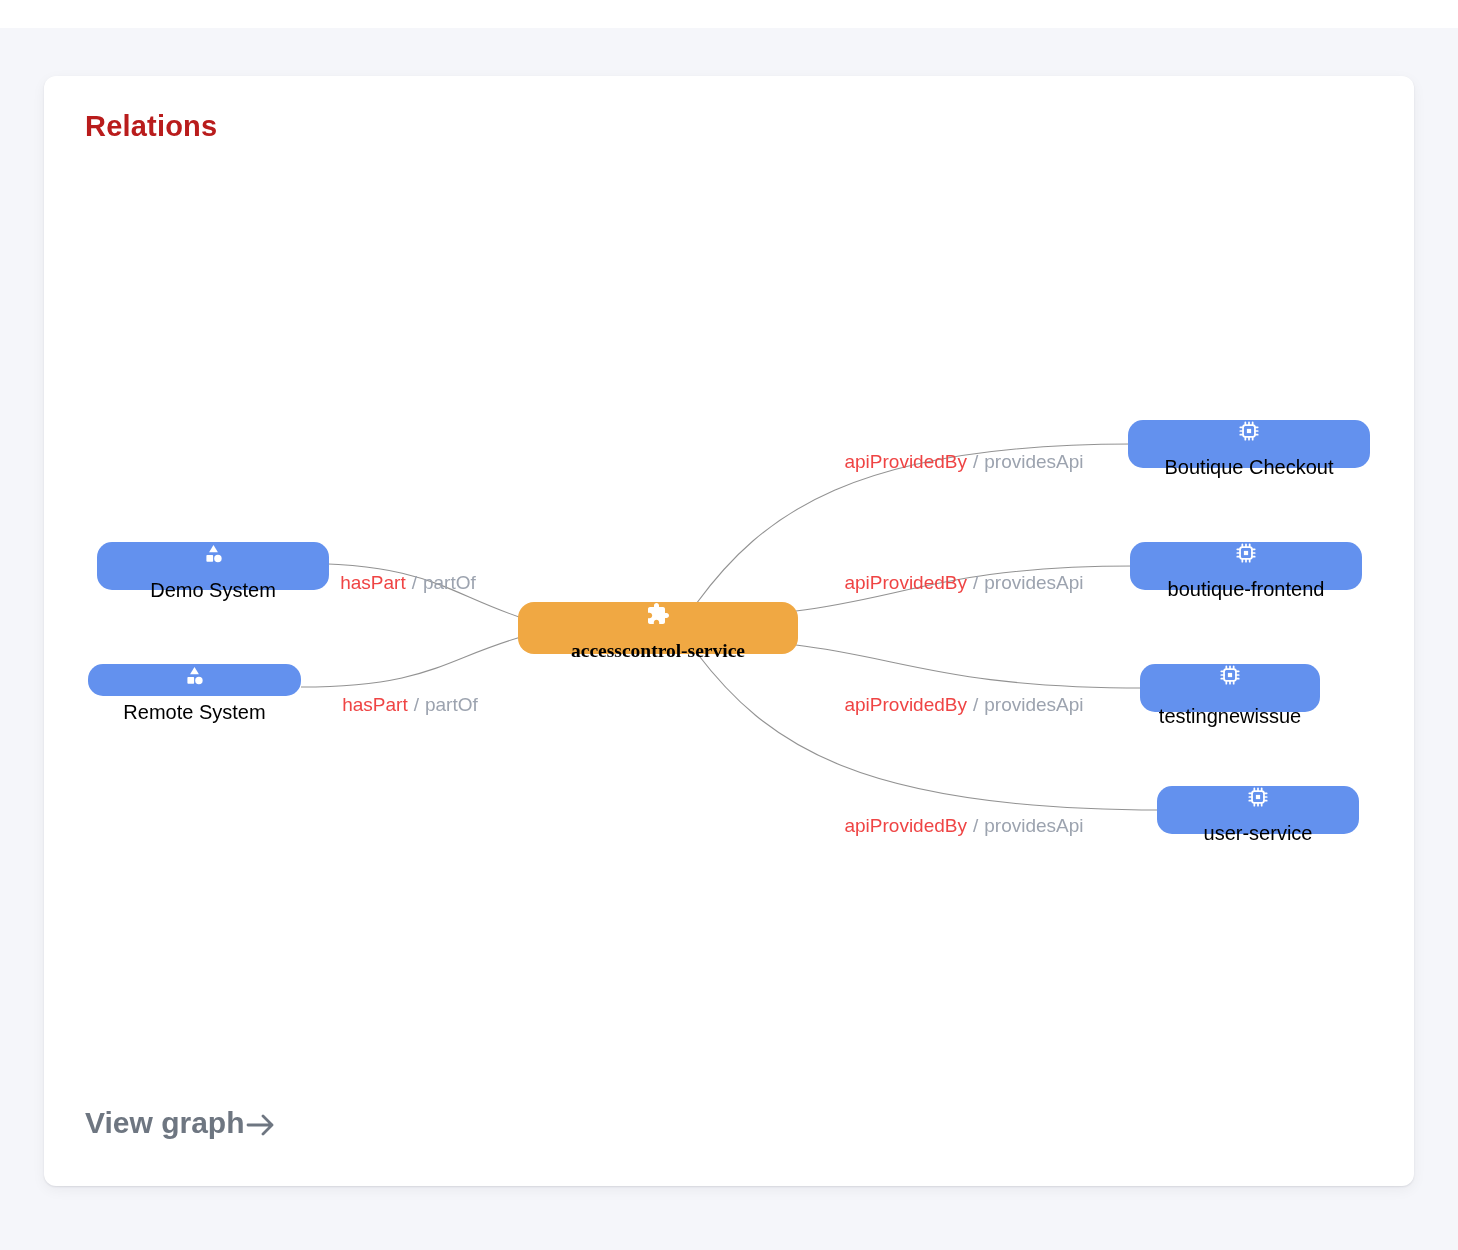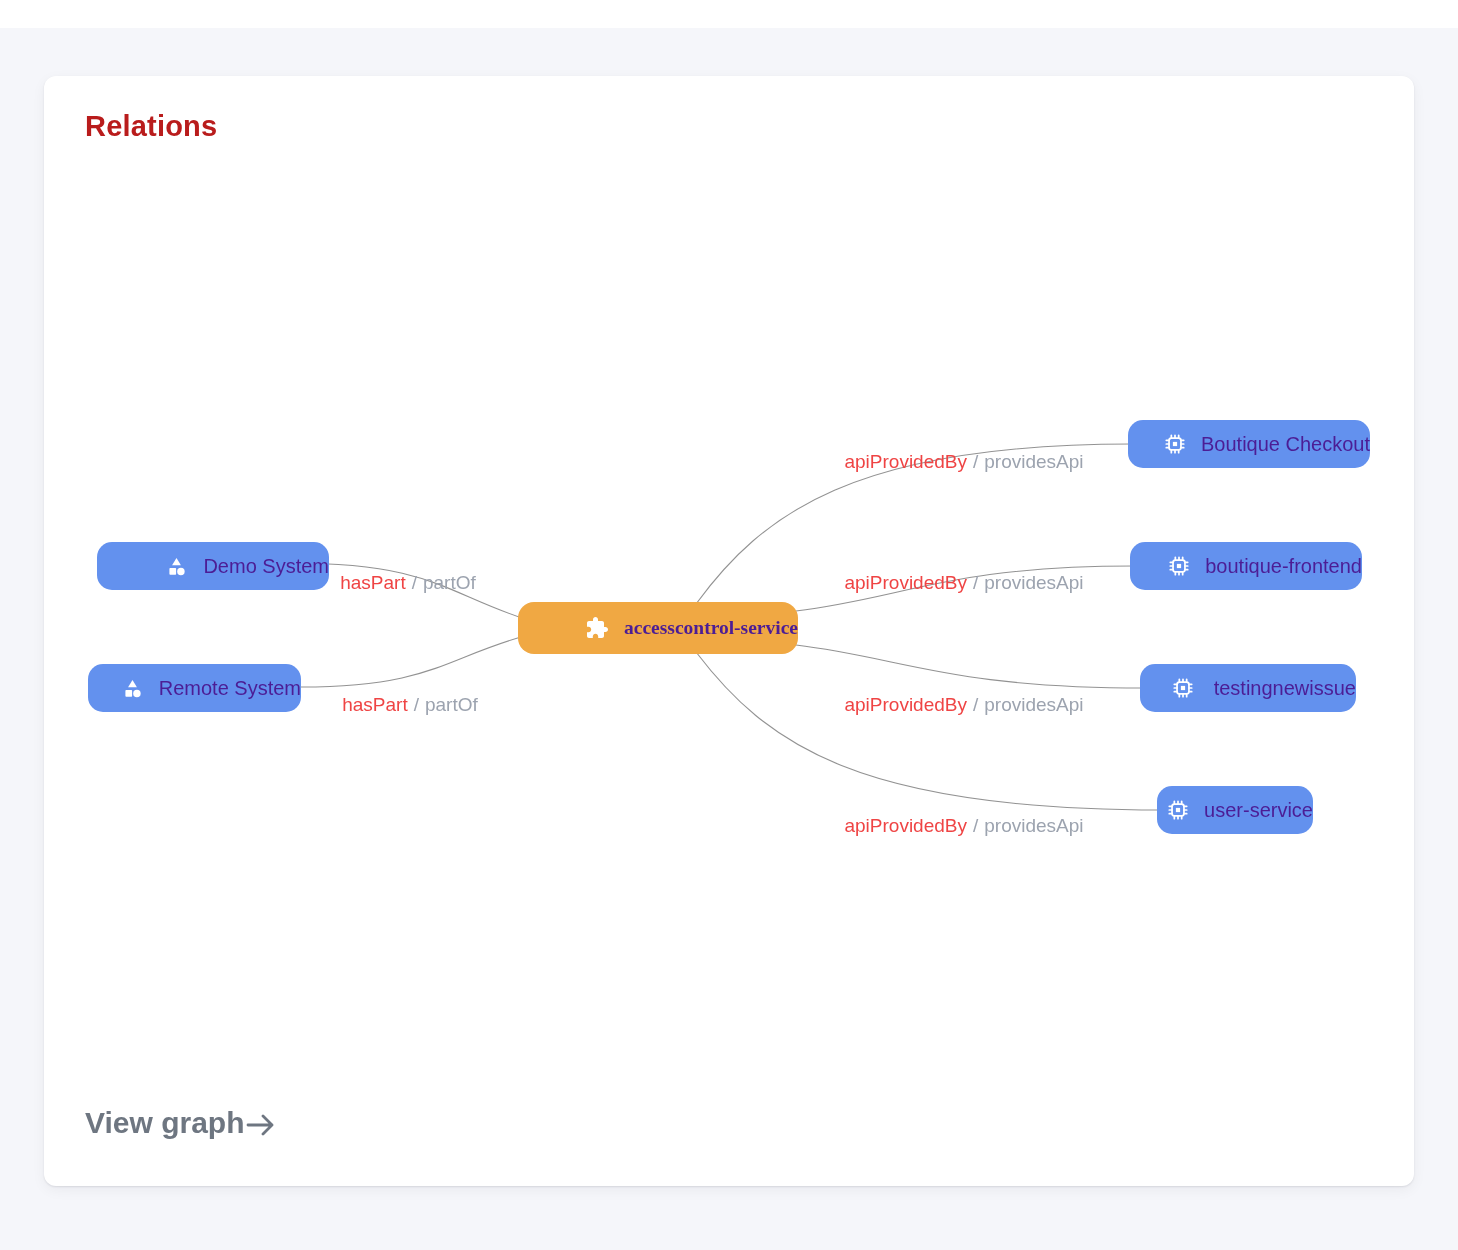--- a/index.html
+++ b/index.html
@@ -21,36 +21,36 @@
   }
   .card-title {
     position:absolute; left:41px; top:34px;
     font-size:29px; font-weight:700; color:#b91c1c; letter-spacing:.2px;
   }
   .graph { position:absolute; left:0; top:0; width:1370px; height:1110px; }
   .edges { position:absolute; left:0; top:0; width:1370px; height:1110px; }
   .edges path { stroke:#7f7f7f; stroke-width:1.1; fill:none; opacity:.85; }
 
   .node {
-    position:absolute; display:flex; align-items:center; justify-content:flex-end;
-    gap:15px; white-space:nowrap; color:#4c1d95; font-size:20px;
-    border-radius:15px; cursor:pointer;
+    position:absolute; display:flex; align-items:center; justify-content:space-between;
+    gap:15px; white-space:nowrap; color:#000000; font-size:20px;
+    border-radius:15px; cursor:pointer;flex-direction:column;
   }
   .node--blue   { background:#6391ee; }
   .node--orange { background:#f0a843; border-radius:16px; font-weight:700; font-size:19.5px;font-family:Liberation Serif, serif; }
   .node .nlabel { line-height:1; padding-bottom:1px; }
   .node svg { flex:0 0 auto; display:block; }
 
   .node--demo   { left:53px;   top:466px; width:232px; height:48px; }
-  .node--remote { left:44px;   top:588px; width:213px; height:48px; }
+  .node--remote { left:44px;   top:588px; width:213px; height:32px; }
   .node--center { left:474px;  top:526px; width:280px; height:52px; }
   .node--bc     { left:1084px; top:344px; width:242px; height:48px; }
   .node--bf     { left:1086px; top:466px; width:232px; height:48px; }
-  .node--tn     { left:1096px; top:588px; width:216px; height:48px;gap:20px; }
-  .node--us     { left:1113px; top:710px; width:156px; height:48px; }
+  .node--tn     { left:1096px; top:588px; width:180px; height:48px;gap:20px; }
+  .node--us     { left:1113px; top:710px; width:202px; height:48px; }
 
   .elabel {
     position:absolute; transform:translate(-50%,-50%);
     display:flex; align-items:baseline; gap:6px; white-space:nowrap;
     font-size:19px;
   }
   .elabel .main { color:#ef4444; font-weight:400; }
   .elabel .sep, .elabel .alt { color:#9ca3af; font-weight:400; }
 
   .elabel--1 { left:364px; top:507px; }

